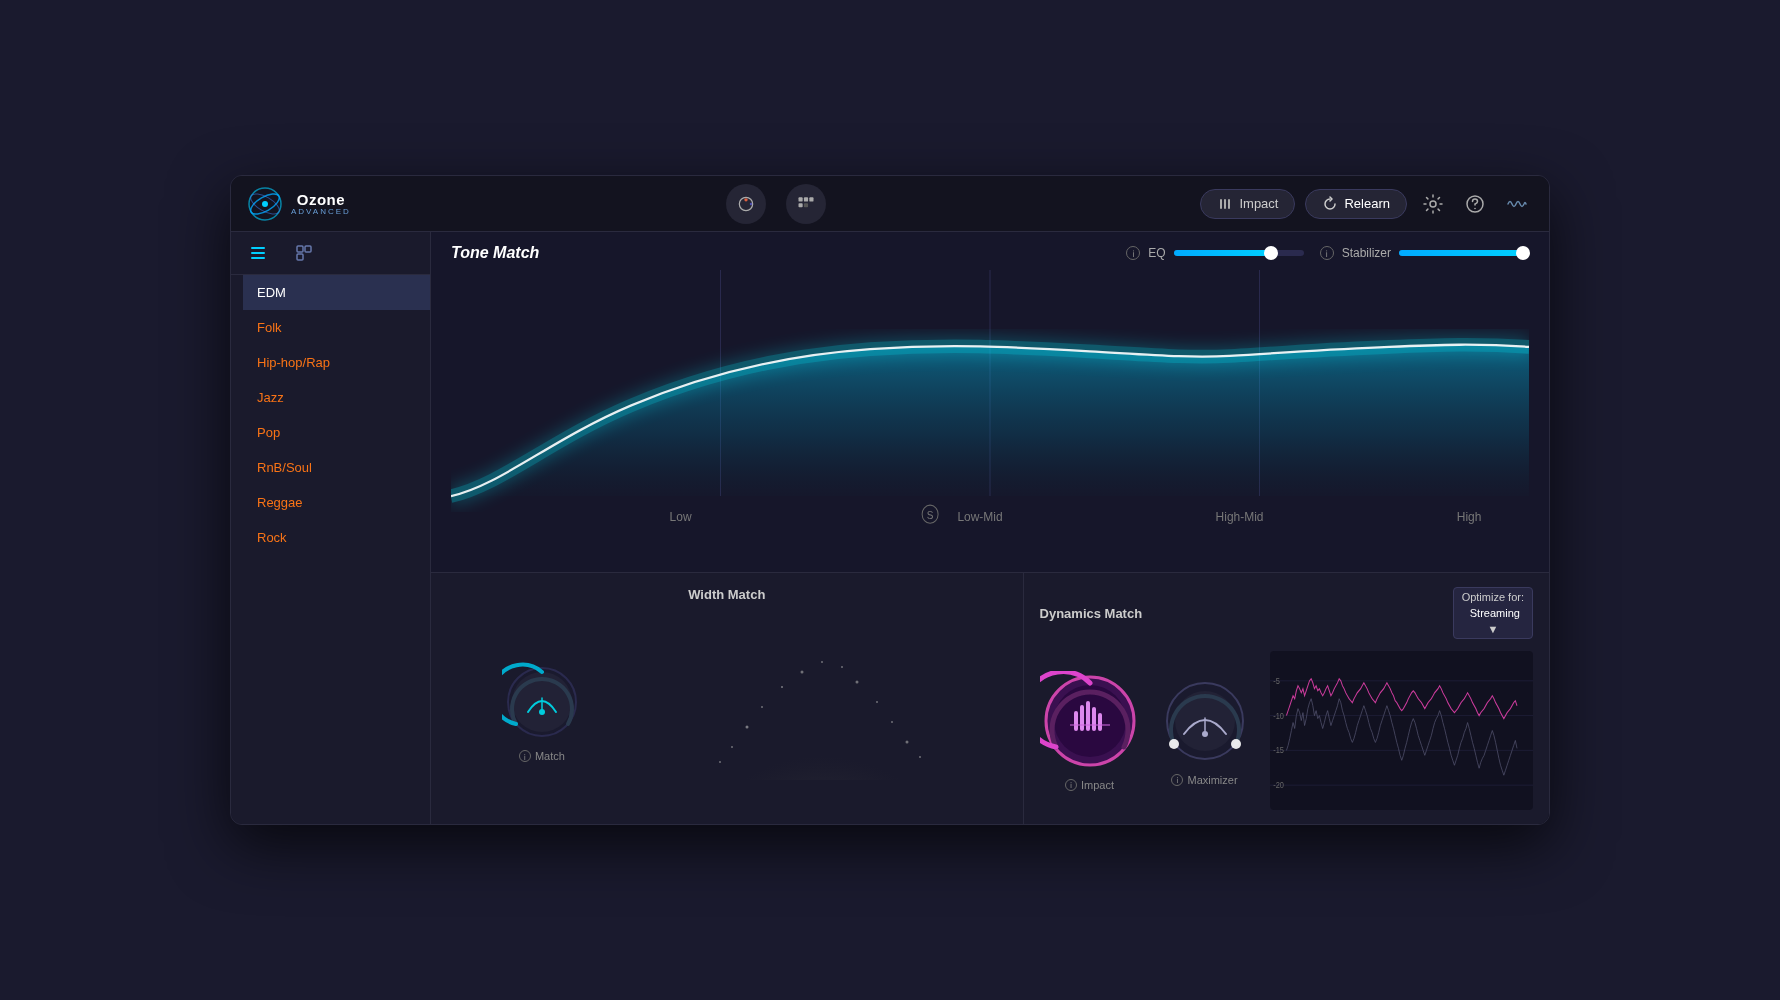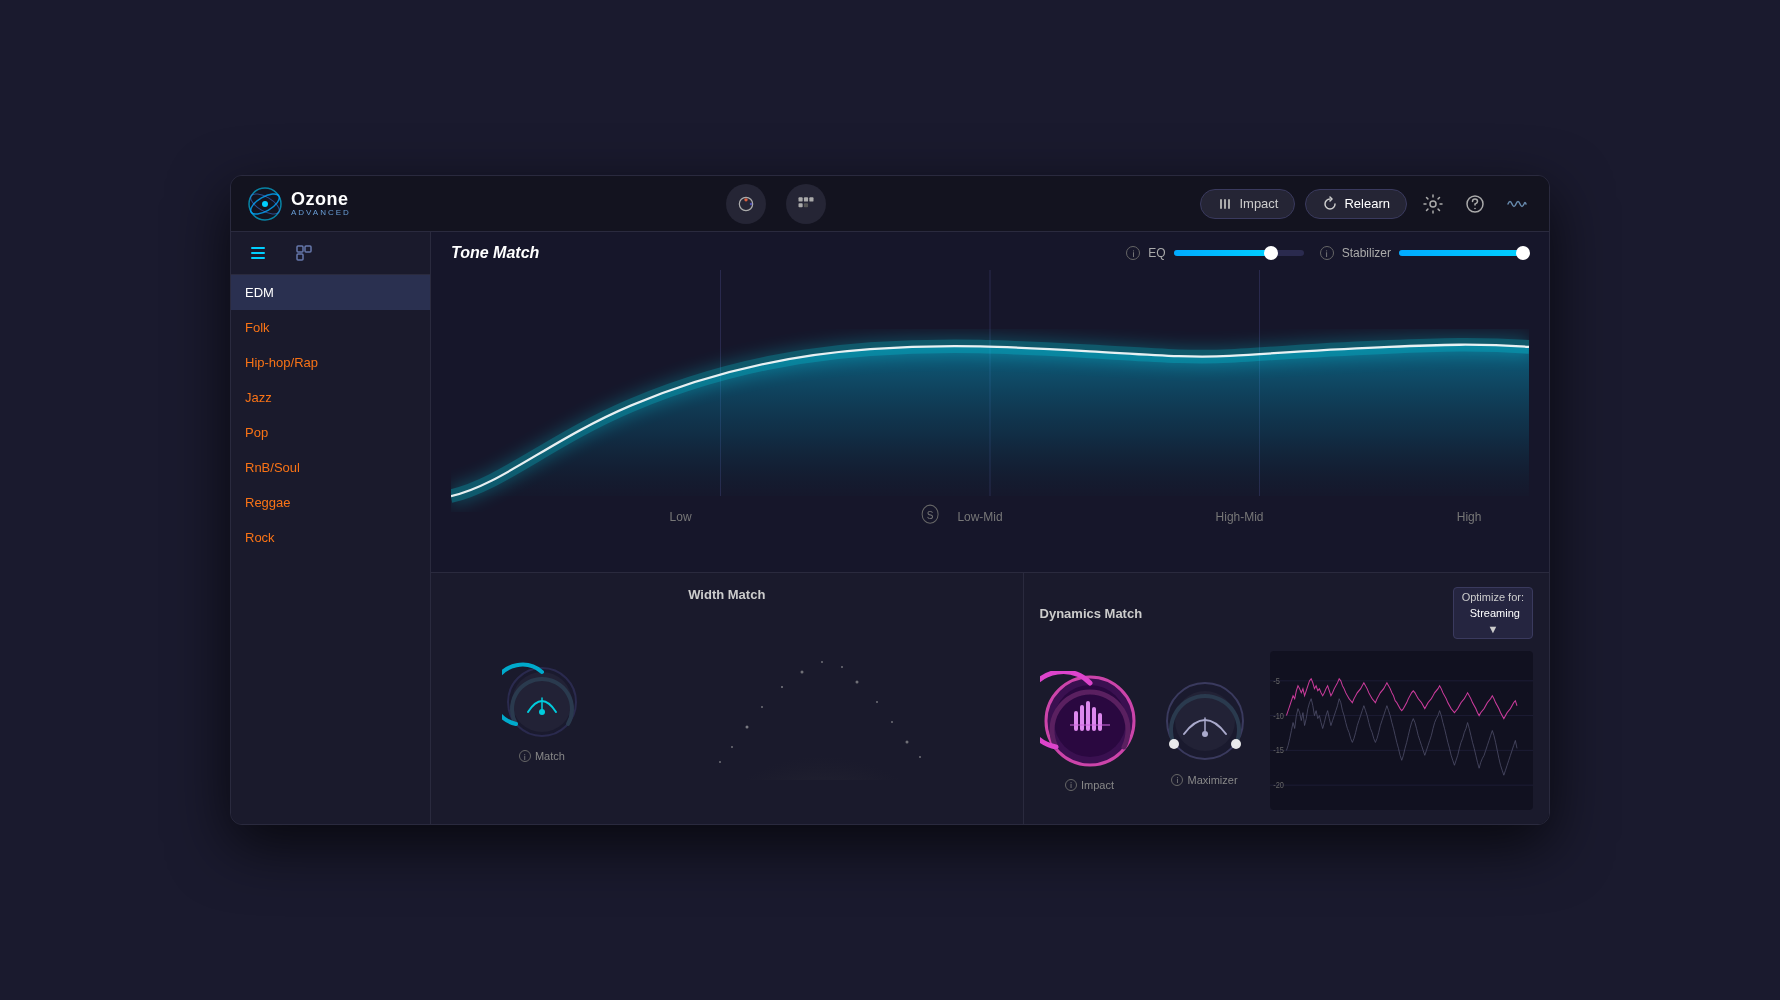--- a/index.html
+++ b/index.html
@@ -44,24 +44,25 @@
     .logo-icon {
       width: 36px;
       height: 36px;
     }
     .logo-text {
       display: flex;
       flex-direction: column;
     }
     .logo-title {
       color: #ffffff;
-      font-size: 18px;
+      font-size: 15px;
       font-weight: 700;
       line-height: 1;
       letter-spacing: 0.5px;
+      text-align: center;
     }
     .logo-sub {
       color: #6a9fd8;
       font-size: 8px;
       letter-spacing: 2px;
       text-transform: uppercase;
     }
     .header-spacer { flex: 1; }
     .header-center {
       display: flex;
@@ -174,20 +175,21 @@
       padding: 8px 12px;
       display: flex;
       align-items: center;
     }
     .sidebar-tab-icon.active {
       color: #00cfff;
     }
     .sidebar-list {
       flex: 1;
       overflow-y: auto;
+      padding-left: 12px;
     }
     .sidebar-list::-webkit-scrollbar { width: 4px; }
     .sidebar-list::-webkit-scrollbar-track { background: transparent; }
     .sidebar-list::-webkit-scrollbar-thumb { background: #3a3a5e; border-radius: 2px; }
     .sidebar-item {
       padding: 10px 14px;
       color: #f97316;
       font-size: 13px;
       cursor: pointer;
       display: flex;

